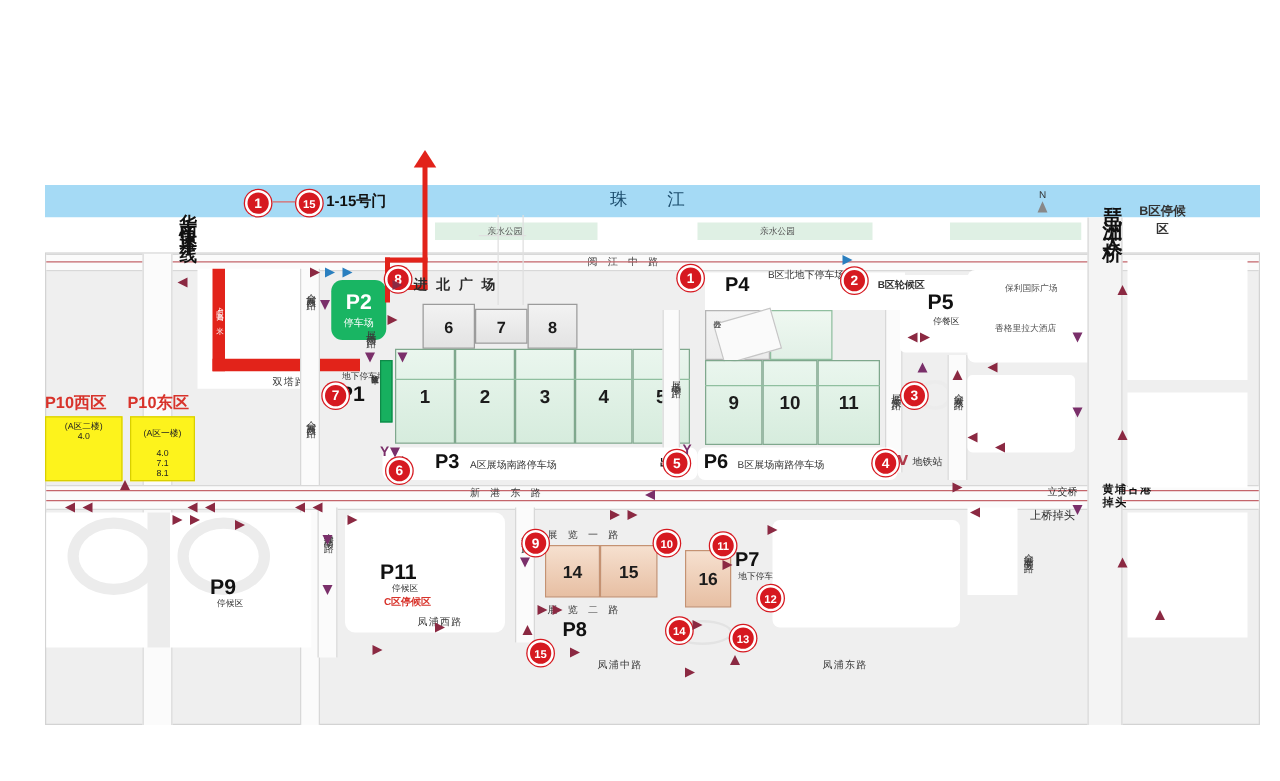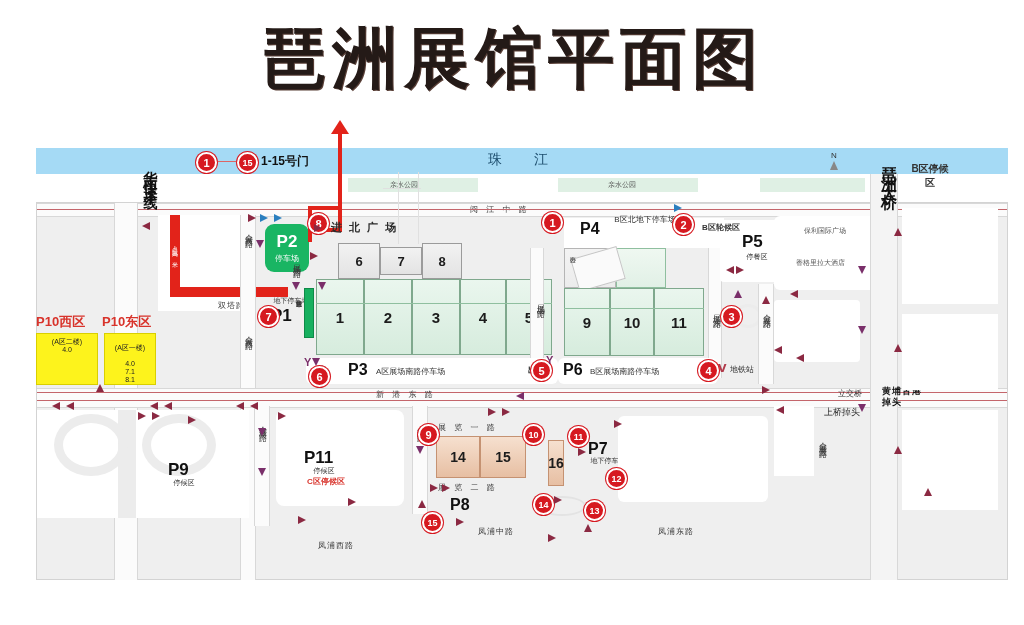--- a/index.html
+++ b/index.html
@@ -84,21 +84,20 @@
 
   .exit{position:absolute;font-size:9px;font-weight:bold;color:#111;}
   .metro{position:absolute;font-size:8px;color:#333;}
   .ycross{position:absolute;color:#b03a4a;font-size:11px;font-weight:bold;}
 </style>
 </head>
 <body>
 
 <div id="page">
 
-  <div class="title">琶洲展馆平面图</div>
 
   <div class="map">
 
     <div class="river"></div>
     <div class="river-label">珠  江</div>
     <div class="whiteband"></div>
 
     <div class="mk" style="left:178px;top:4px;">1</div>
     <div class="dash" style="left:200px;top:13px;"></div>
     <div class="mk sm" style="left:219px;top:4px;">15</div>
@@ -237,34 +236,34 @@
     <div class="plabel" style="left:150px;top:312px;font-size:17px;">P9</div>
     <div class="psub" style="left:146px;top:330px;width:40px;">停候区</div>
 
     <div class="roadV" style="left:236px;top:258px;width:14px;height:120px;"></div>
     <div class="roadnameV" style="left:238px;top:272px;">会展南一路</div>
 
     <div class="blk" style="left:258px;top:262px;width:128px;height:96px;border-radius:8px;"></div>
     <div class="plabel" style="left:286px;top:300px;font-size:17px;">P11</div>
     <div class="psub" style="left:282px;top:318px;width:48px;">停候区</div>
     <div class="psub" style="left:276px;top:328px;width:64px;color:#d8332b;font-weight:bold;font-size:8px;">C区停候区</div>
-    <div class="roadname" style="left:300px;top:344px;letter-spacing:1px;margin-top:48px;">凤浦西路</div>
+    <div class="roadname" style="left:316px;top:344px;letter-spacing:1px;">凤浦西路</div>
 
     <div class="roadV" style="left:394px;top:258px;width:14px;height:108px;"></div>
     <div class="roadnameV" style="left:396px;top:272px;">会展南二路</div>
 
     <div class="roadname" style="left:420px;top:274px;">展 览 一 路</div>
 
     <div class="hall tan" style="left:418px;top:288px;width:44px;height:42px;">14</div>
     <div class="hall tan" style="left:462px;top:288px;width:46px;height:42px;">15</div>
 
     <div class="roadname" style="left:420px;top:334px;">展 览 二 路</div>
     <div class="plabel" style="left:432px;top:348px;font-size:16px;">P8</div>
 
-    <div class="hall tan" style="left:530px;top:292px;width:16px;height:46px;">16</div>
+    <div class="hall tan" style="left:530px;top:292px;width:37px;height:46px;">16</div>
     <div class="plabel" style="left:570px;top:292px;font-size:16px;">P7</div>
     <div class="psub" style="left:562px;top:308px;width:56px;">地下停车场</div>
     <div style="position:absolute;left:520px;top:348px;width:44px;height:16px;border:2px solid #e3e3e3;border-radius:50%;"></div>
 
     <div class="roadname" style="left:460px;top:378px;letter-spacing:1px;">凤浦中路</div>
     <div class="roadname" style="left:640px;top:378px;letter-spacing:1px;">凤浦东路</div>
 
     <div class="blk" style="left:756px;top:68px;width:118px;height:74px;border-radius:6px;"></div>
     <div class="poi" style="left:786px;top:78px;">保利国际广场</div>
     <div class="poi" style="left:778px;top:110px;">香格里拉大酒店</div>

